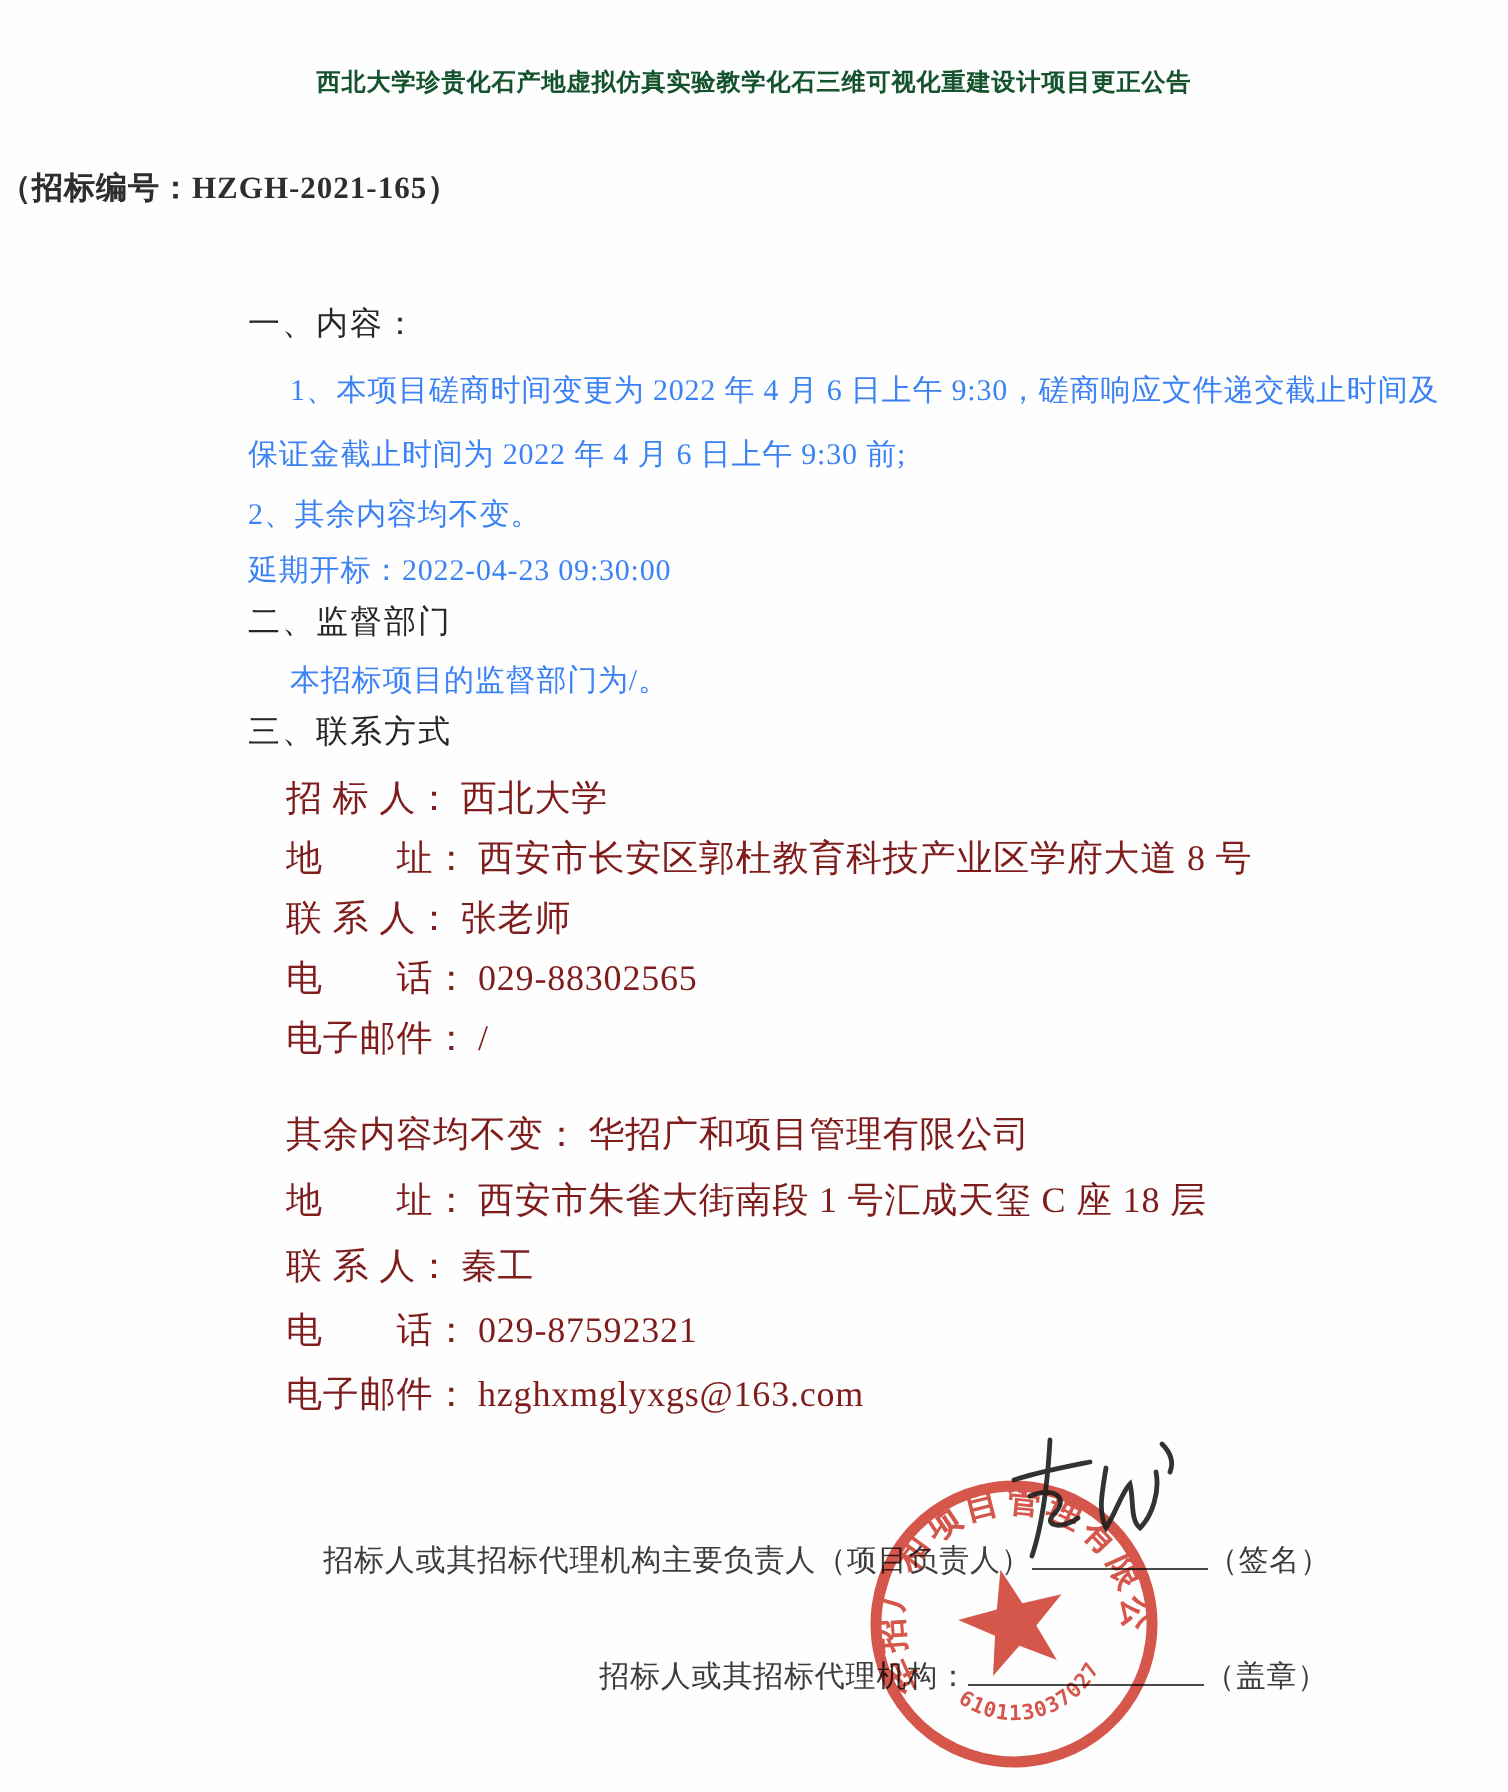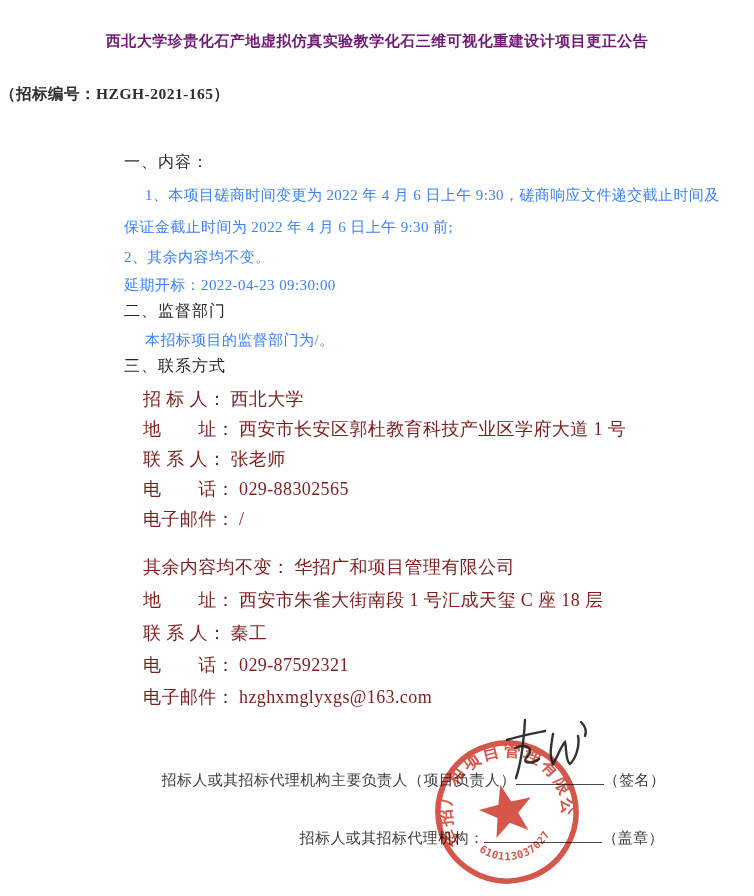--- a/index.html
+++ b/index.html
@@ -8,21 +8,21 @@
     width:754px;height:896px;
     background:#fefefe;
     overflow:hidden;
     font-family:"Liberation Serif","DejaVu Serif",serif;
     color:#3c3c3c;
   }
   .abs{position:absolute;}
   .title{
     left:87px;top:26px;width:580px;
     text-align:center;
-    font-size:15px;font-weight:bold;color:#701a75;
+    font-size:12px;font-weight:bold;color:#14532d;
     line-height:30px;letter-spacing:0.5px;
   }
   .bidno{
     left:0;top:84px;width:754px;
     font-size:15.5px;font-weight:bold;color:#2e2e2e;
     letter-spacing:0.5px;
   }
   .heading{
     left:124px;
     font-size:16px;font-weight:normal;color:#262626;
@@ -67,21 +67,21 @@
   <div class="abs ln" style="top:218px">保证金截止时间为 2022 年 4 月 6 日上午 9:30 前;</div>
   <div class="abs ln" style="top:248px">2、其余内容均不变。</div>
   <div class="abs ln" style="top:276px">延期开标：2022-04-23 09:30:00</div>
 
   <div class="abs heading" style="top:301px">二、监督部门</div>
   <div class="abs ln indent" style="top:331px">本招标项目的监督部门为/。</div>
 
   <div class="abs heading" style="top:356px">三、联系方式</div>
 
   <div class="abs row" style="top:387px"><span class="lbl">招 标 人：</span><span class="val">西北大学</span></div>
-  <div class="abs row" style="top:417px"><span class="lbl">地　　址：</span><span class="val">西安市长安区郭杜教育科技产业区学府大道 1 号</span></div>
+  <div class="abs row" style="top:417px"><span class="lbl">地　　址：</span><span class="val">西安市长安区郭杜教育科技产业区学府大道 8 号</span></div>
   <div class="abs row" style="top:447px"><span class="lbl">联 系 人：</span><span class="val">张老师</span></div>
   <div class="abs row" style="top:477px"><span class="lbl">电　　话：</span><span class="val">029-88302565</span></div>
   <div class="abs row" style="top:507px"><span class="lbl">电子邮件：</span><span class="val">/</span></div>
 
   <div class="abs row" style="top:555px"><span class="lbl">其余内容均不变：</span><span class="val">华招广和项目管理有限公司</span></div>
   <div class="abs row" style="top:588px"><span class="lbl">地　　址：</span><span class="val">西安市朱雀大街南段 1 号汇成天玺 C 座 18 层</span></div>
   <div class="abs row" style="top:621px"><span class="lbl">联 系 人：</span><span class="val">秦工</span></div>
   <div class="abs row" style="top:653px"><span class="lbl">电　　话：</span><span class="val">029-87592321</span></div>
   <div class="abs row" style="top:685px"><span class="lbl">电子邮件：</span><span class="val">hzghxmglyxgs@163.com</span></div>
 

